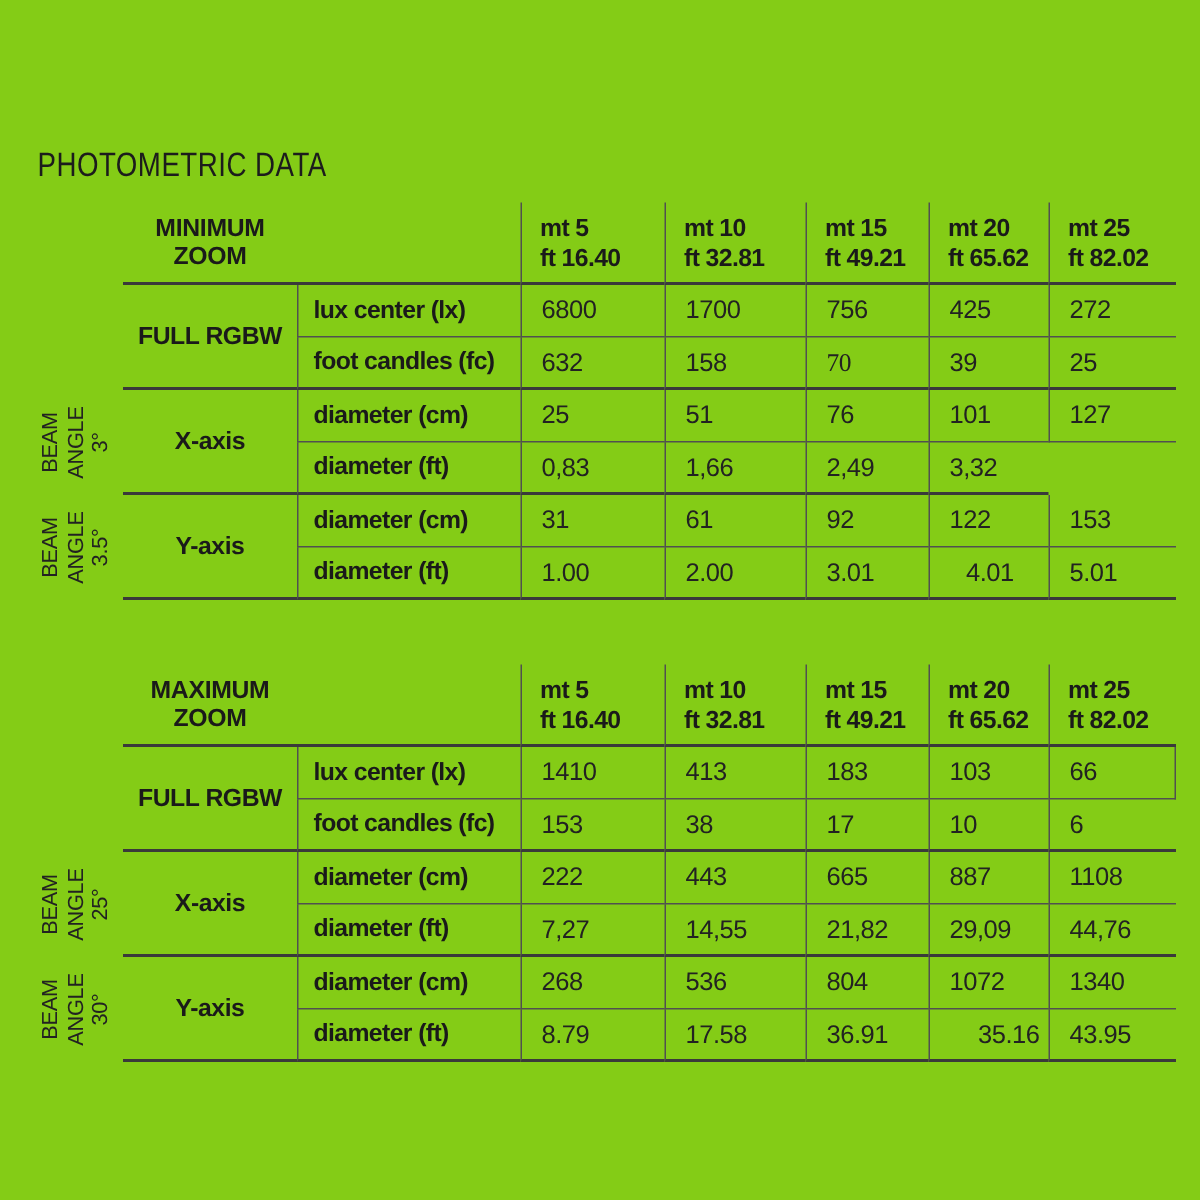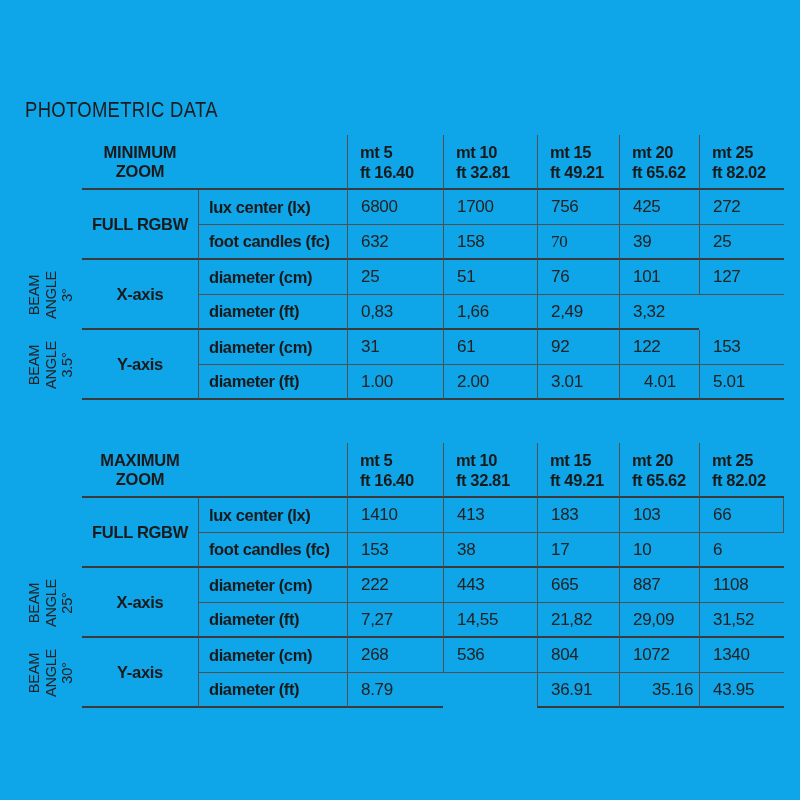--- a/index.html
+++ b/index.html
@@ -1,17 +1,17 @@
 <!DOCTYPE html>
 <html><head>
 <meta charset="utf-8">
 <style>
   html,body { margin:0; padding:0; background:#ffffff; }
   .page {
-    position:relative; width:800px; height:800px; background:#0ea5e9;
+    position:relative; width:800px; height:800px; background:#84cc16;
     font-family:"Liberation Sans", sans-serif; color:#1a1a1a; overflow:hidden;
   }
   .title {
     position:absolute; left:25px; top:97px; margin:0;
     font-size:22.5px; font-weight:400; letter-spacing:0.4px; white-space:nowrap;
     transform:scaleX(0.82); transform-origin:left top; color:#1c1c1c;
   }
   .table-block { position:absolute; left:25px; width:760px; height:265px; }
   .grid {
     position:absolute; left:57px; top:0;
@@ -166,28 +166,29 @@
         <div class="cell val bl bb" style="grid-area: 4 / 3;">222</div>
         <div class="cell val bl bb" style="grid-area: 4 / 4;">443</div>
         <div class="cell val bl bb" style="grid-area: 4 / 5;">665</div>
         <div class="cell val bl bb" style="grid-area: 4 / 6;">887</div>
         <div class="cell val bl bb" style="grid-area: 4 / 7;">1108</div>
         <div class="cell metric bl bbk" style="grid-area: 5 / 2;">diameter (ft)</div>
         <div class="cell val bl bbk" style="grid-area: 5 / 3;">7,27</div>
         <div class="cell val bl bbk" style="grid-area: 5 / 4;">14,55</div>
         <div class="cell val bl bbk" style="grid-area: 5 / 5;">21,82</div>
         <div class="cell val bl bbk" style="grid-area: 5 / 6;">29,09</div>
-        <div class="cell val bl bbk" style="grid-area: 5 / 7;">31,52</div>
+        <div class="cell val bl bbk" style="grid-area: 5 / 7;">44,76</div>
         <div class="cell group bbk" style="grid-area: 6 / 1 / span 2;">Y-axis</div>
         <div class="cell metric bl bb" style="grid-area: 6 / 2;">diameter (cm)</div>
         <div class="cell val bl bb" style="grid-area: 6 / 3;">268</div>
         <div class="cell val bl bb" style="grid-area: 6 / 4;">536</div>
         <div class="cell val bl bb" style="grid-area: 6 / 5;">804</div>
         <div class="cell val bl bb" style="grid-area: 6 / 6;">1072</div>
         <div class="cell val bl bb" style="grid-area: 6 / 7;">1340</div>
         <div class="cell metric bl bbk" style="grid-area: 7 / 2;">diameter (ft)</div>
         <div class="cell val bl bbk" style="grid-area: 7 / 3;">8.79</div>
+        <div class="cell val bl bbk" style="grid-area: 7 / 4;">17.58</div>
         <div class="cell val bl bbk" style="grid-area: 7 / 5;">36.91</div>
         <div class="cell val bl bbk" style="grid-area: 7 / 6; padding-left: 32px;">35.16</div>
         <div class="cell val bl bbk" style="grid-area: 7 / 7;">43.95</div>
       </div>
     </section>
 </div>
 
 </body></html>

